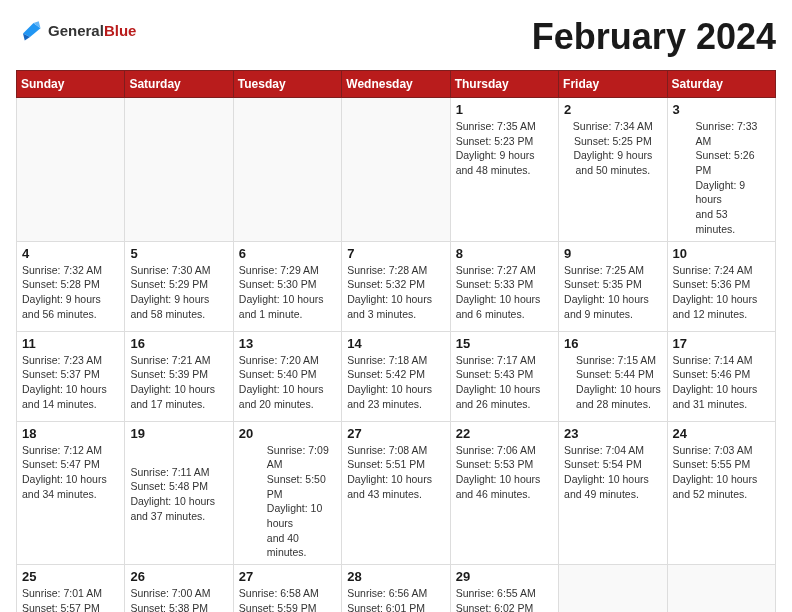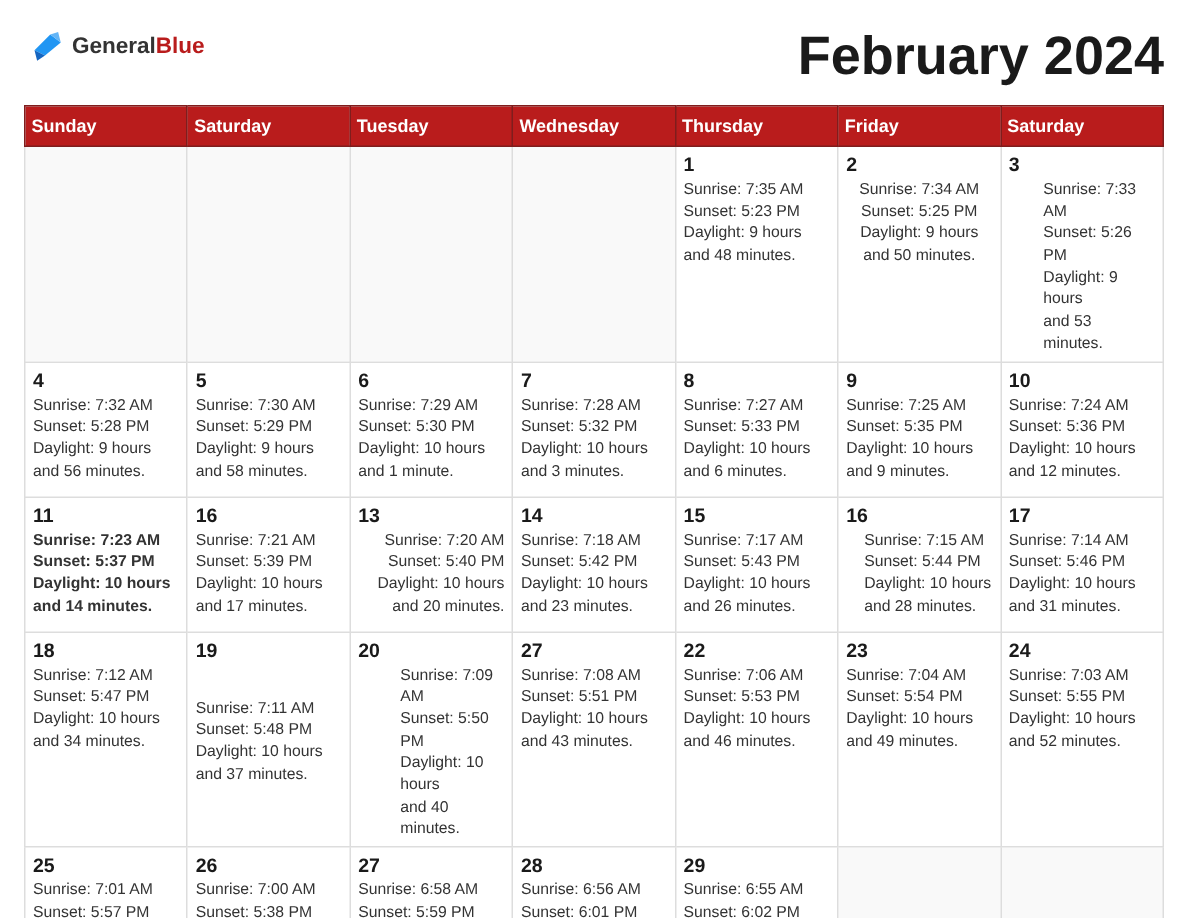--- a/index.html
+++ b/index.html
@@ -184,35 +184,35 @@
           <span class="day-number">10</span>
           <div class="day-info" style="white-space: pre-line;">Sunrise: 7:24 AM
 Sunset: 5:36 PM
 Daylight: 10 hours
 and 12 minutes.</div>
         </td>
       </tr>
       <tr class="week-row">
         <td>
           <span class="day-number">11</span>
-          <div class="day-info" style="white-space: pre-line; font-weight: bold;">Sunrise: 7:23 AM
+          <div class="day-info" style="white-space: pre-line;">Sunrise: 7:23 AM
 Sunset: 5:37 PM
 Daylight: 10 hours
 and 14 minutes.</div>
         </td>
         <td>
           <span class="day-number">16</span>
           <div class="day-info" style="white-space: pre-line;">Sunrise: 7:21 AM
 Sunset: 5:39 PM
 Daylight: 10 hours
 and 17 minutes.</div>
         </td>
         <td>
           <span class="day-number">13</span>
-          <div class="day-info" style="white-space: pre-line; text-align: right;">Sunrise: 7:20 AM
+          <div class="day-info" style="white-space: pre-line;">Sunrise: 7:20 AM
 Sunset: 5:40 PM
 Daylight: 10 hours
 and 20 minutes.</div>
         </td>
         <td>
           <span class="day-number">14</span>
           <div class="day-info" style="white-space: pre-line;">Sunrise: 7:18 AM
 Sunset: 5:42 PM
 Daylight: 10 hours
 and 23 minutes.</div>

